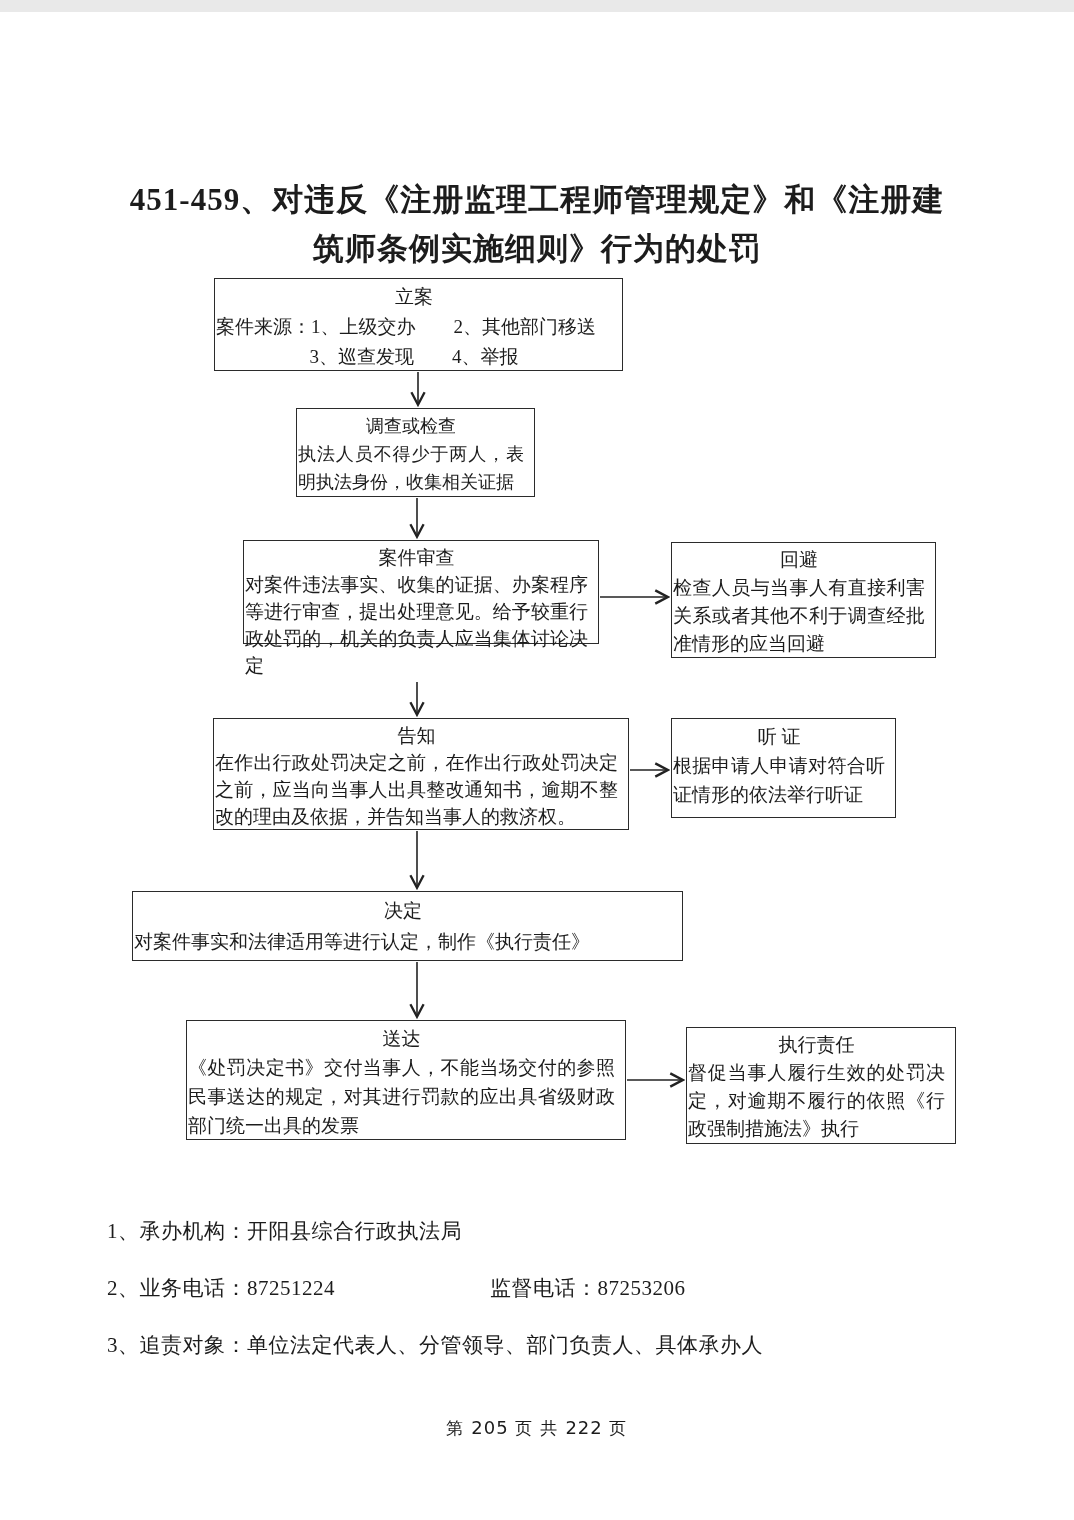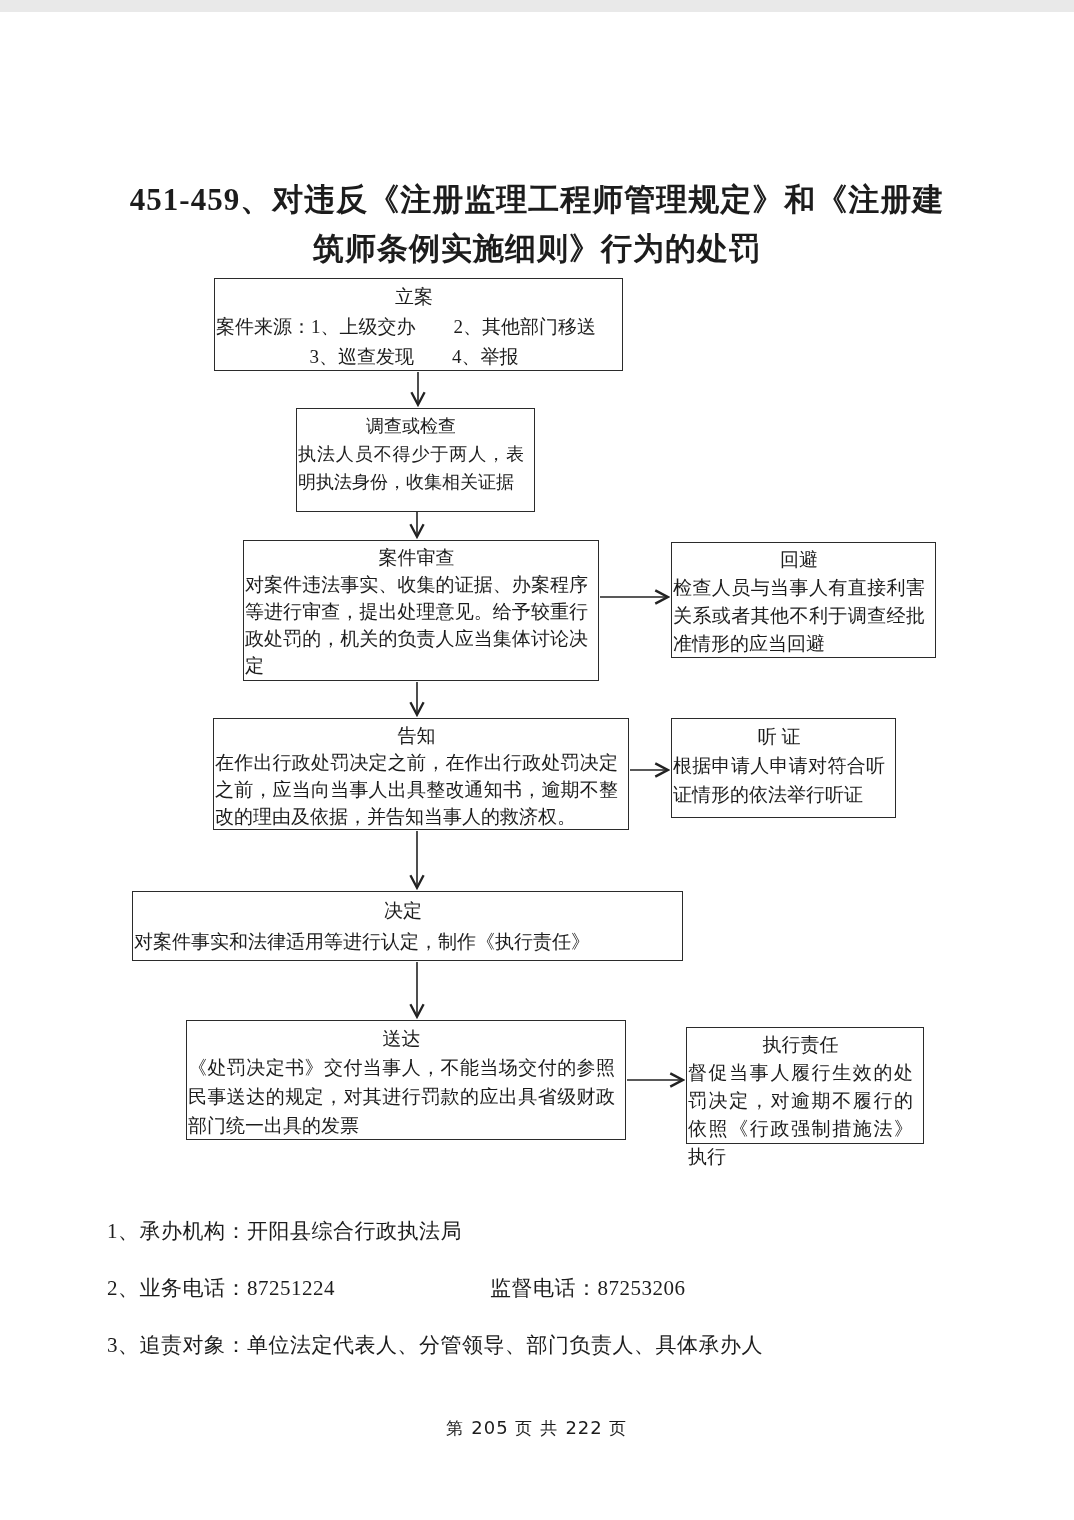--- a/index.html
+++ b/index.html
@@ -38,28 +38,28 @@
     background: #ffffff;
     font-size: 19px;
     line-height: 28px;
     padding: 3px 10px 2px 1px;
     text-align: justify;
   }
   .bt { text-align: center; }
   .center { text-align: center; }
 
   .b1 { left: 214px; top: 266px; width: 409px; height: 93px;  line-height: 30px; }
-  .b2 { left: 296px; top: 396px; width: 239px; height: 104px;  line-height: 28px; font-size: 18px; }
-  .b3 { left: 243px; top: 528px; width: 356px; height: 141px; line-height: 27px; }
+  .b2 { left: 296px; top: 396px; width: 239px; height: 89px;  line-height: 28px; font-size: 18px; }
+  .b3 { left: 243px; top: 528px; width: 356px; height: 104px; line-height: 27px; }
   .b4 { left: 671px; top: 530px; width: 265px; height: 116px; line-height: 28px; }
   .b5 { left: 213px; top: 706px; width: 416px; height: 112px; line-height: 27px; }
   .b6 { left: 671px; top: 706px; width: 225px; height: 100px; line-height: 29px; }
   .b7 { left: 132px; top: 879px; width: 551px; height: 70px;  line-height: 31px; }
   .b8 { left: 186px; top: 1008px; width: 440px; height: 120px; line-height: 29px; }
-  .b9 { left: 686px; top: 1015px; width: 238px; height: 117px; line-height: 28px; }
+  .b9 { left: 686px; top: 1015px; width: 270px; height: 117px; line-height: 28px; }
 
   
   .note {
     position: absolute;
     left: 107px;
     right: 60px;
     font-size: 21px;
     line-height: 30px;
     letter-spacing: 0.5px;
   }

